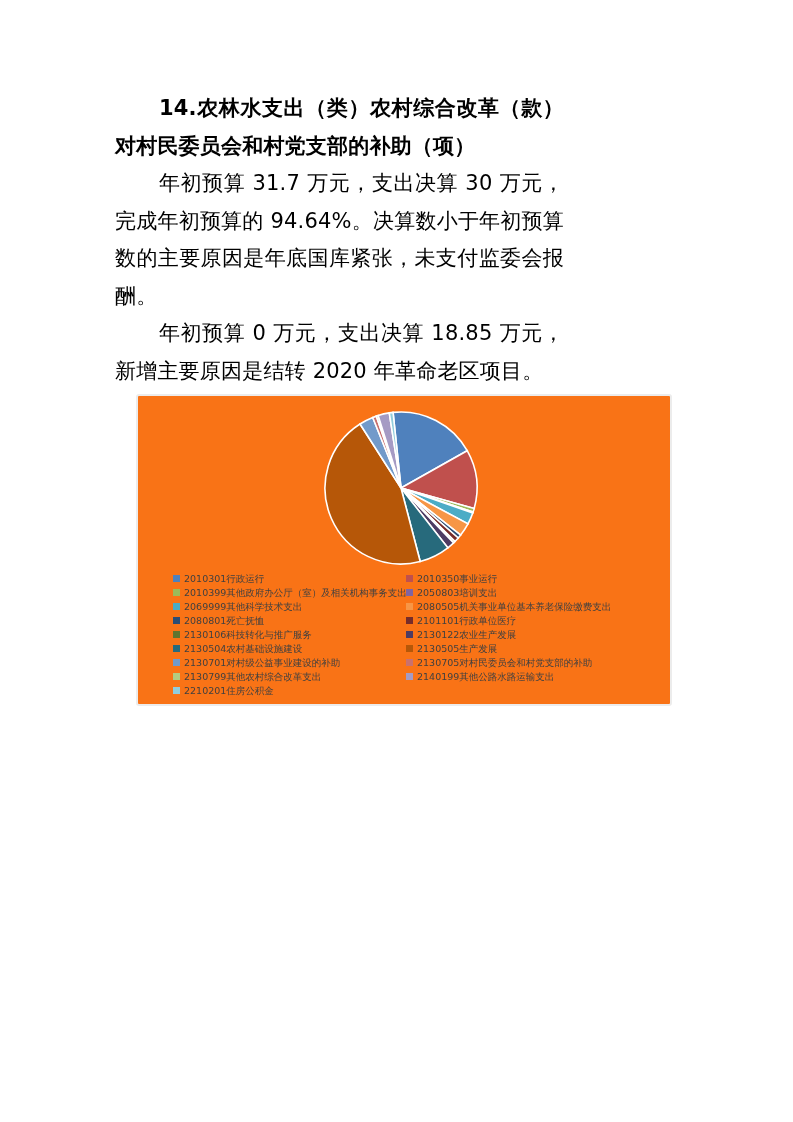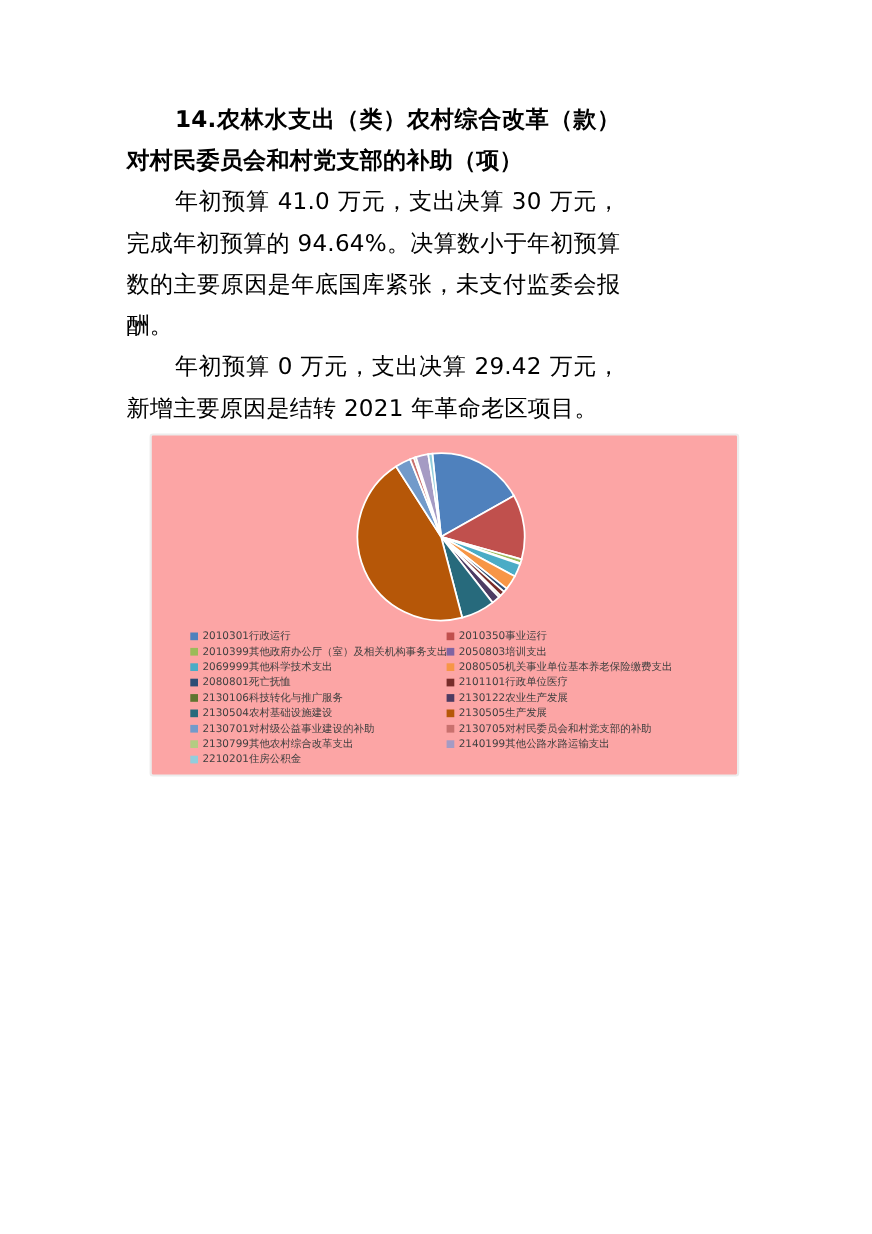--- a/index.html
+++ b/index.html
@@ -32,21 +32,21 @@
   .doc p.heading {
     font-weight: 700;
   }
   .chart-box {
     box-sizing: border-box;
     margin: 4px 0 0 21px;
     width: 536px;
     height: 312px;
     border: 2px solid #ececec;
     border-radius: 3px;
-    background: #fca5a5;
+    background: #f97316;
     overflow: hidden;
   }
   .chart-box svg {
     display: block;
     margin-top: 4px;
   }
   .legend {
     display: grid;
     grid-template-columns: 233px auto;
     row-gap: 1px;
@@ -69,25 +69,25 @@
   }
 </style>
 </head>
 <body>
 
 <div class="page">
   <div class="doc">
 
     <section>
       <p class="heading">14.农林水支出（类）农村综合改革（款）对村民委员会和村党支部的补助（项）</p>
-      <p class="body">年初预算 41.0 万元，支出决算 30 万元，完成年初预算的 94.64%。决算数小于年初预算数的主要原因是年底国库紧张，未支付监委会报酬。</p>
+      <p class="body">年初预算 31.7 万元，支出决算 30 万元，完成年初预算的 94.64%。决算数小于年初预算数的主要原因是年底国库紧张，未支付监委会报酬。</p>
     </section>
 
     <section>
-      <p class="body">年初预算 0 万元，支出决算 29.42 万元，新增主要原因是结转 2021 年革命老区项目。</p>
+      <p class="body">年初预算 0 万元，支出决算 18.85 万元，新增主要原因是结转 2020 年革命老区项目。</p>
     </section>
 
 
     <section>
     </section>
 
   </div>
 
   <figure class="chart-box" style="margin-block:0; margin-inline:0; margin:4px 0 0 21px;">
     <svg id="pie-svg" width="532" height="170" viewBox="0 0 532 170">

